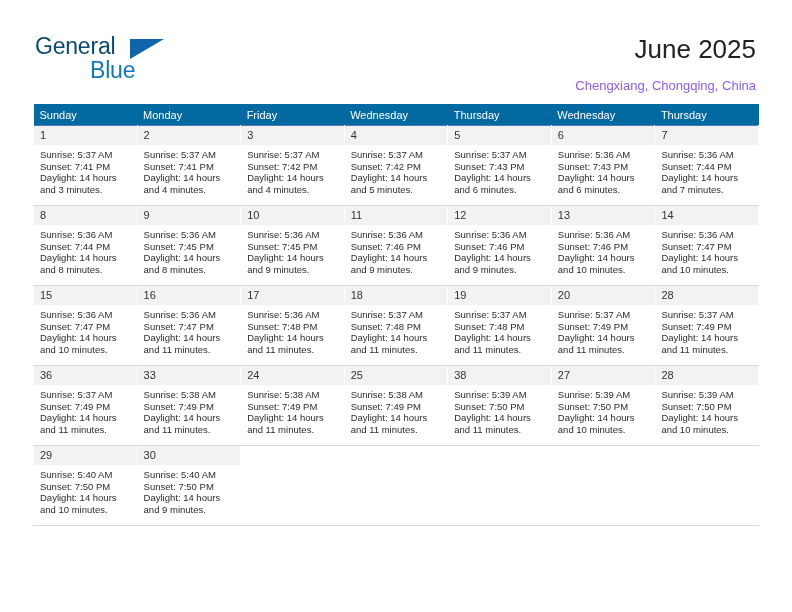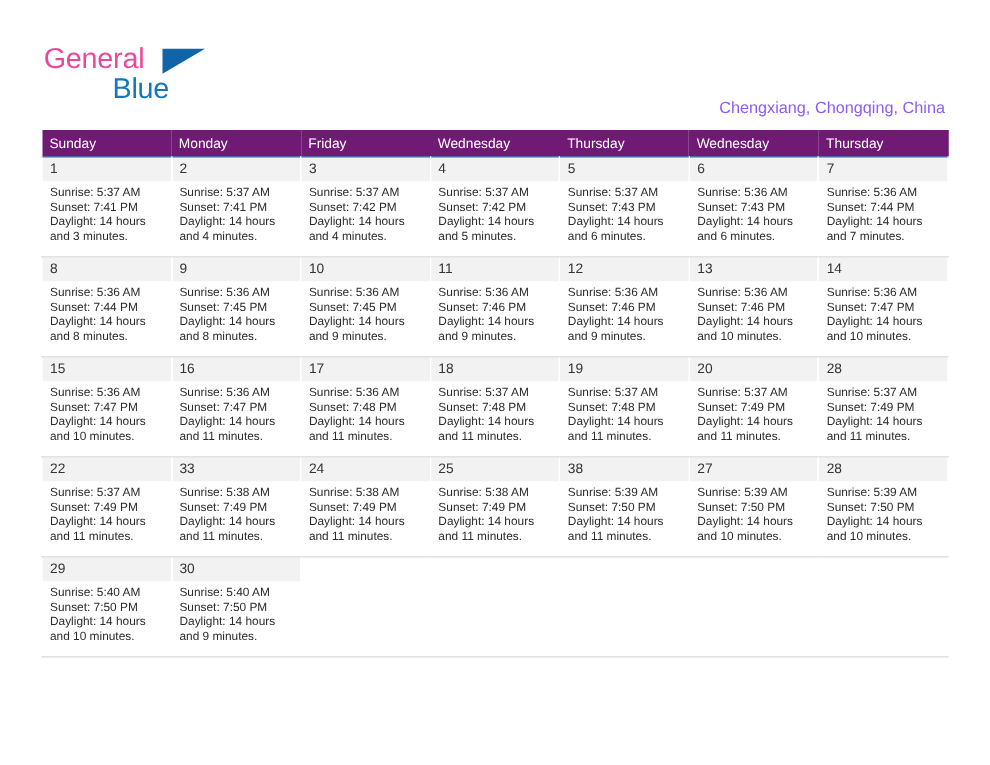--- a/index.html
+++ b/index.html
@@ -35,21 +35,21 @@
     top: 33px;
     width: 230px;
     height: 56px;
   }
   .logo-line1 {
     position: absolute;
     left: 0;
     top: 0;
     font-size: 23px;
     line-height: 26px;
-    color: #ec4899;
+    color: #0c4a6e;
     letter-spacing: -0.2px;
   }
   .logo-line2 {
     position: absolute;
     left: 55px;
     top: 24px;
     font-size: 23px;
     line-height: 26px;
     color: #1278be;
     letter-spacing: -0.2px;
@@ -86,21 +86,21 @@
   
   .calendar {
     position: absolute;
     left: 33px;
     top: 104px;
     width: 726px;
     border-collapse: collapse;
     table-layout: fixed;
   }
   .calendar th {
-    background: #701a75;
+    background: #0369a1;
     color: #ffffff;
     font-size: 11px;
     font-weight: normal;
     text-align: left;
     padding: 4px 0 4px 6px;
     height: 13px;
     border: none;
   }
   .calendar td {
     vertical-align: top;
@@ -140,20 +140,21 @@
 <body>
 
 <div class="page">
 
   <div class="header">
     <div class="logo">
       <span class="logo-line1">General</span>
       <span class="logo-tri"></span>
       <span class="logo-line2">Blue</span>
     </div>
+    <div class="title">June 2025</div>
     <div class="subtitle">Chengxiang, Chongqing, China</div>
   </div>
 
   <table class="calendar">
     <thead>
       <tr id="weekday-row">
           <th>Sunday</th>
           <th>Monday</th>
           <th>Friday</th>
           <th>Wednesday</th>
@@ -353,21 +354,21 @@
             <div class="cell-body">
               <div class="cell-line">Sunrise: 5:37 AM</div>
               <div class="cell-line">Sunset: 7:49 PM</div>
               <div class="cell-line">Daylight: 14 hours</div>
               <div class="cell-line">and 11 minutes.</div>
             </div>
           </td>
         </tr>
         <tr>
           <td>
-            <span class="daynum">22</span>
+            <span class="daynum">36</span>
             <div class="cell-body">
               <div class="cell-line">Sunrise: 5:37 AM</div>
               <div class="cell-line">Sunset: 7:49 PM</div>
               <div class="cell-line">Daylight: 14 hours</div>
               <div class="cell-line">and 11 minutes.</div>
             </div>
           </td>
           <td>
             <span class="daynum">33</span>
             <div class="cell-body">

